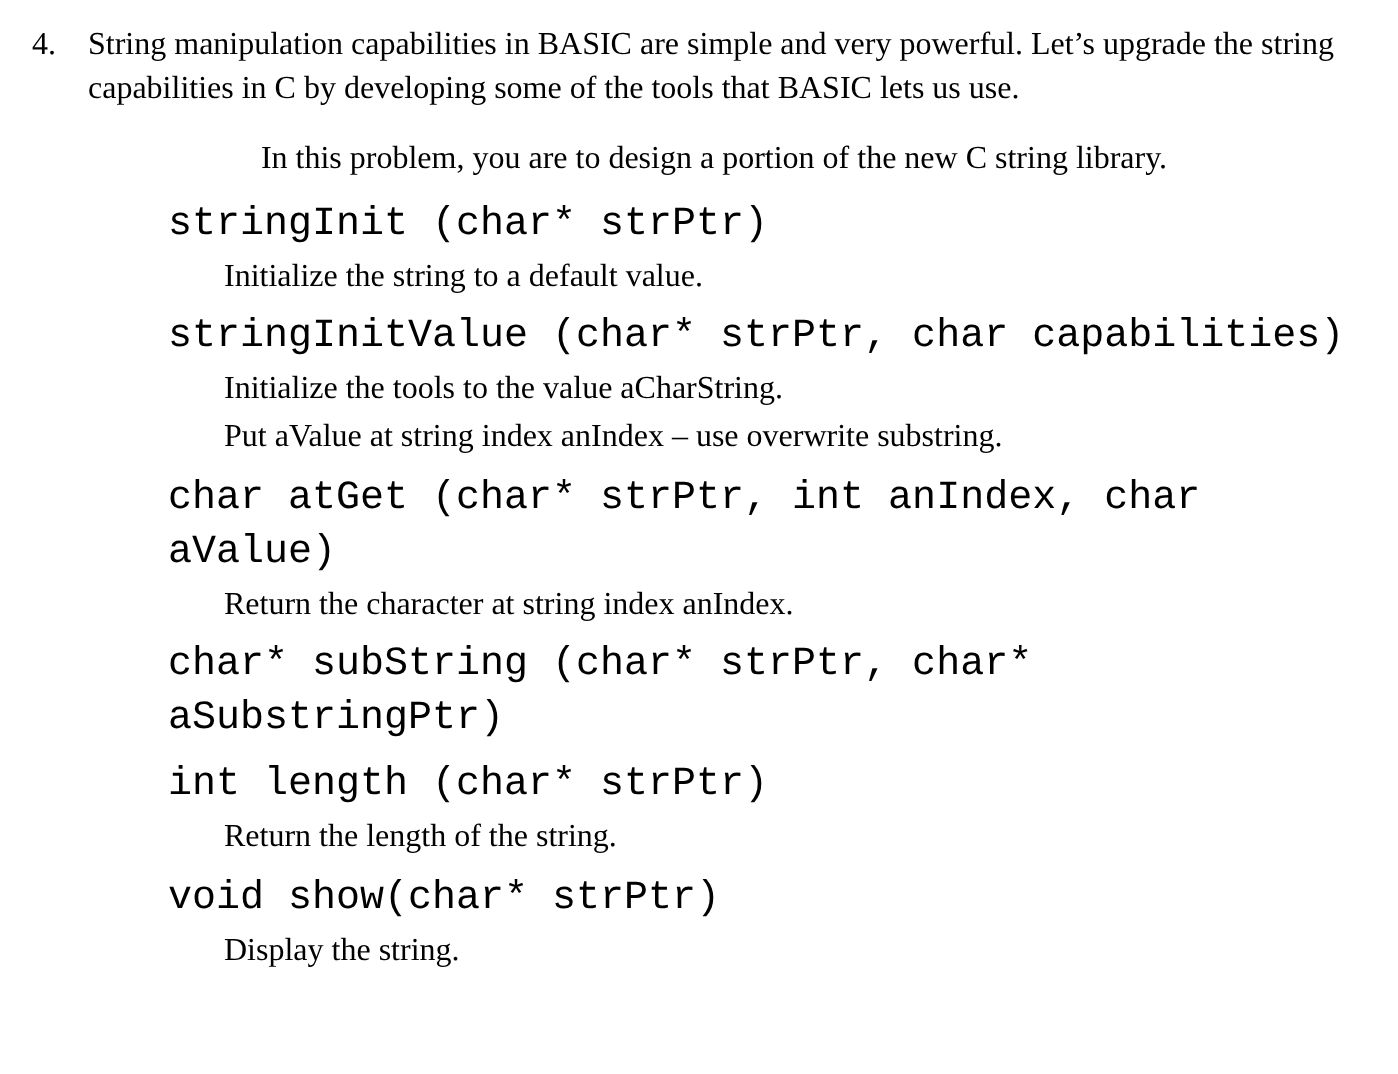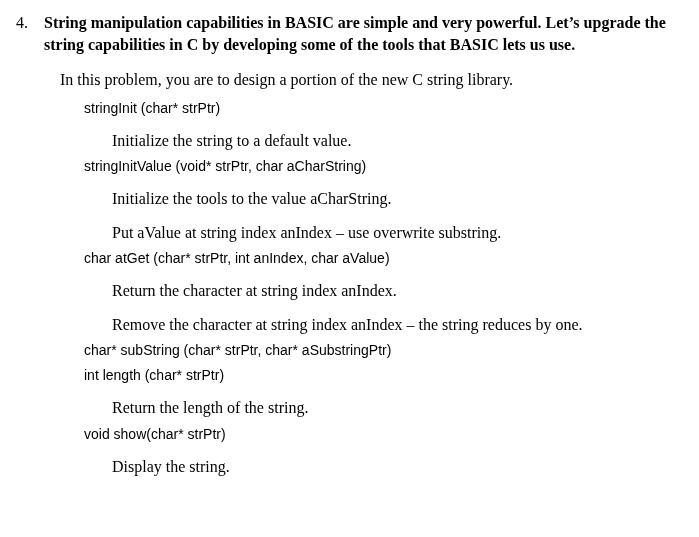--- a/index.html
+++ b/index.html
@@ -16,66 +16,65 @@
   .q-row {
     display: flex;
     align-items: flex-start;
   }
   .q-num {
     width: 28px;
     flex: 0 0 28px;
   }
   .q-intro {
     flex: 1;
-    font-weight: bold;
   }
   .q-lead {
-    margin-left: 44px;
+    margin-left: 15px;
     margin-top: 14px;
     margin-bottom: 8px;
+    text-align: center;
   }
   .func-block {
     margin-left: 68px;
     margin-top: 4px;
   }
   .sig {
-    font-family: Liberation Sans, sans-serif;
-    font-size: 14px;
+    font-family: Liberation Mono, monospace;
+    font-size: 20px;
     margin-top: 6px;
   }
   .desc {
     margin-left: 28px;
-    margin-top: 12px;
+    margin-top: 2px;
     margin-bottom: 2px;
   }
 </style>
 </head>
 <body>
 
 <div class="q-row">
   <div class="q-num">4.</div>
   <div class="q-intro">String manipulation capabilities in BASIC are simple and very powerful.  Let’s upgrade the string capabilities in C by developing some of the tools that BASIC lets us use.</div>
 </div>
 
 <div class="q-lead">In this problem, you are to design a portion of the new C string library.</div>
 
 <div class="func-block">
 
   <div class="sig">stringInit (char* strPtr)</div>
   <div class="desc">Initialize the string to a default value.</div>
 
-  <div class="sig">stringInitValue (void* strPtr, char aCharString)</div>
+  <div class="sig">stringInitValue (char* strPtr, char capabilities)</div>
   <div class="desc">Initialize the tools to the value aCharString.</div>
 
   <div class="desc">Put aValue at string index anIndex – use overwrite substring.</div>
 
   <div class="sig">char atGet (char* strPtr, int anIndex, char aValue)</div>
   <div class="desc">Return the character at string index anIndex.</div>
 
-  <div class="desc">Remove the character at string index anIndex – the string reduces by one.</div>
 
   <div class="sig">char* subString (char* strPtr, char* aSubstringPtr)</div>
 
   <div class="sig">int length (char* strPtr)</div>
   <div class="desc">Return the length of the string.</div>
 
   <div class="sig">void show(char* strPtr)</div>
   <div class="desc">Display the string.</div>
 
 </div>

